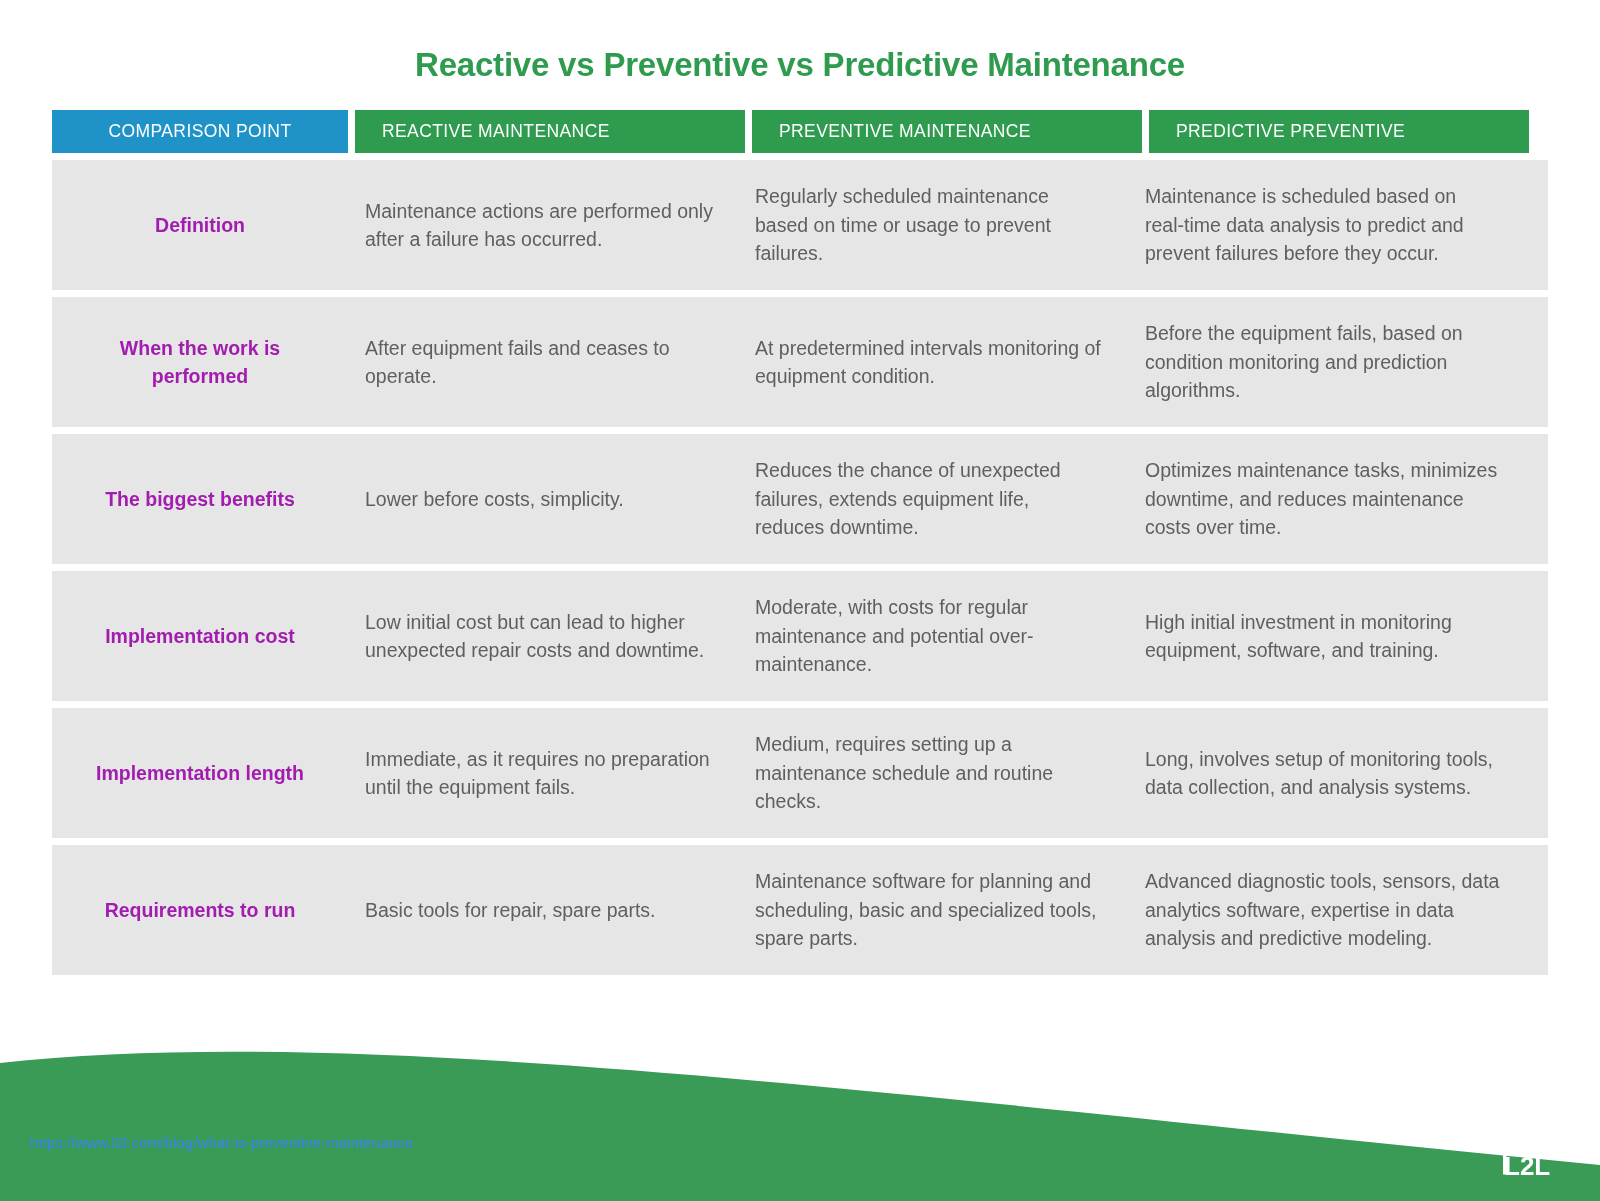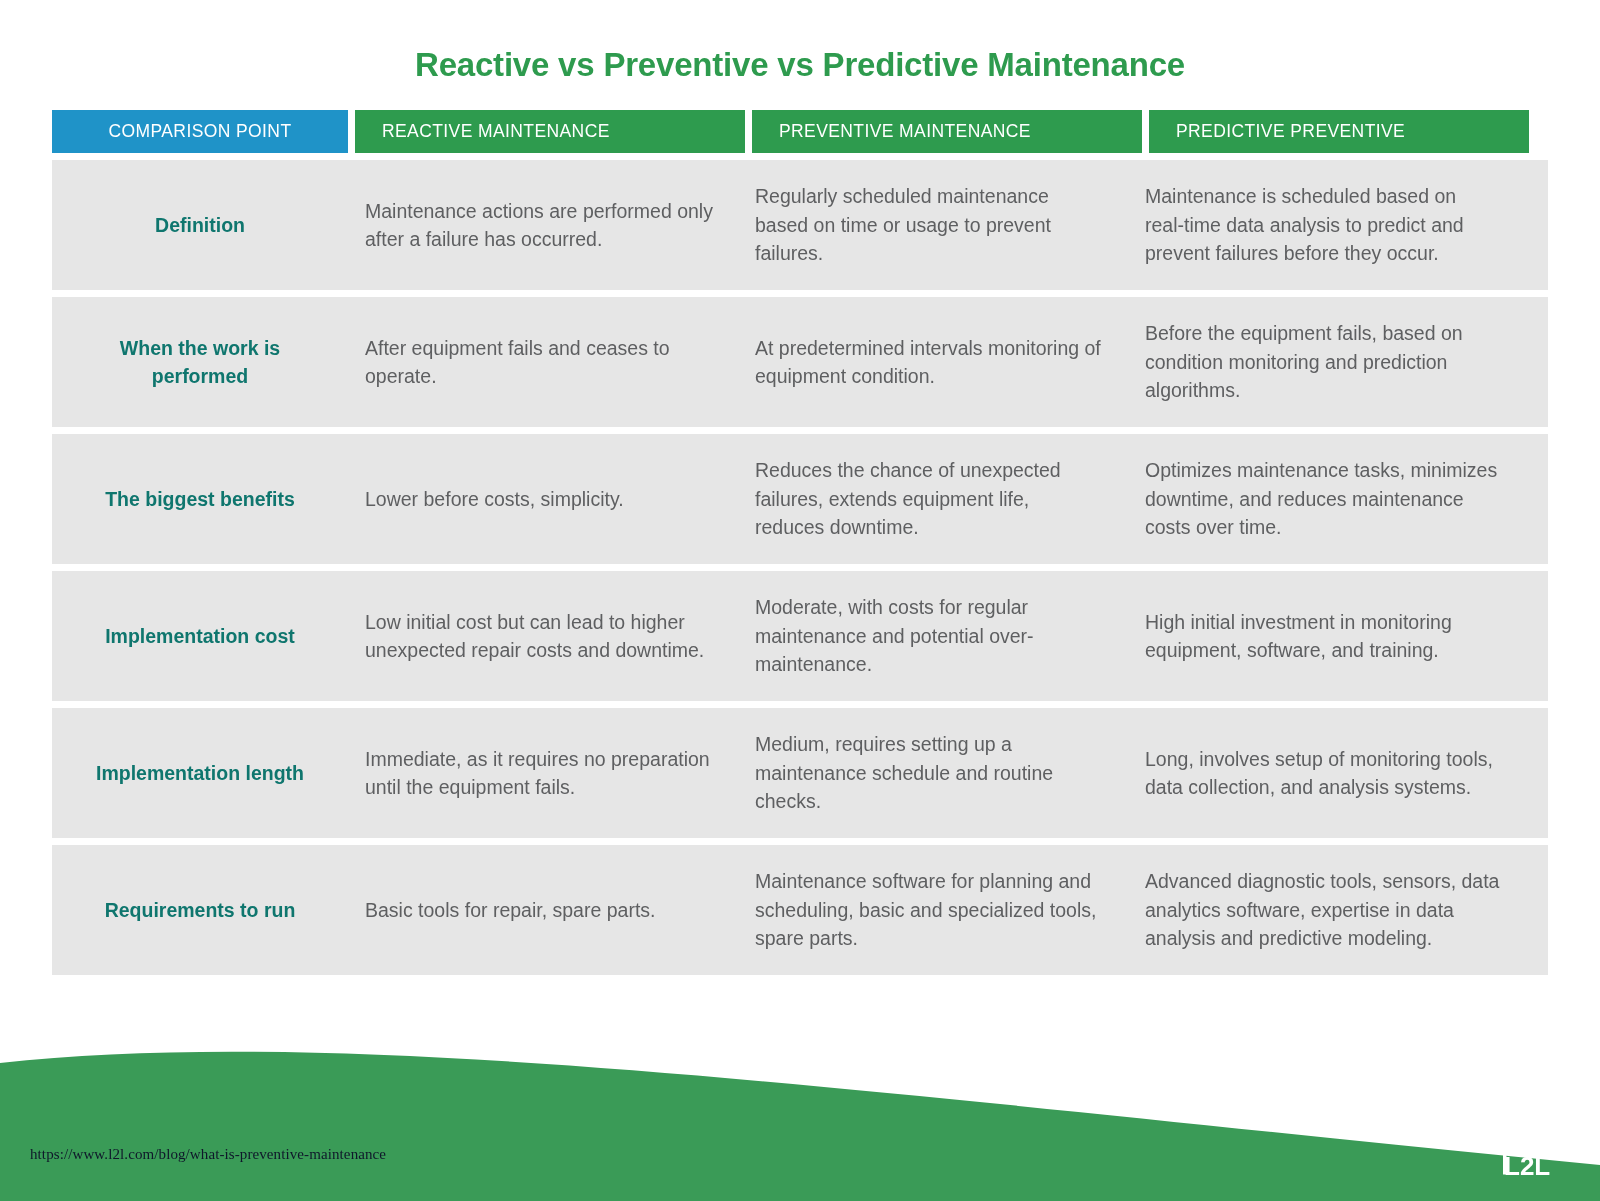--- a/index.html
+++ b/index.html
@@ -81,21 +81,21 @@
 
   .cell {
     box-sizing: border-box;
     font-size: 19.5px;
     line-height: 1.44;
     color: #555658;
   }
   .cell.label {
     text-align: center;
     font-weight: bold;
-    color: #0f766e;
+    color: #a21caf;
     padding: 10px 26px;
     font-size: 19.5px;
   }
   .cell.value {
     padding: 14px 22px 14px 17px;
     color: #5e5f61;
   }
 
   
   .row .col-1.value { padding-left: 17px; padding-right: 20px; }
@@ -114,25 +114,24 @@
     position: absolute;
     left: 0;
     bottom: 0;
     width: 1600px;
     height: 160px;
     display: block;
   }
   .footer-url {
     position: absolute;
     left: 30px;
-    bottom: 38px;
-    color: #0f172a;
+    bottom: 50px;
+    color: #3b82f6;
     font-size: 15px;
     letter-spacing: 0.1px;
-    font-family: Liberation Serif, serif;
   }
   .logo {
     position: absolute;
     right: 22px;
     bottom: 22px;
     width: 96px;
     height: 76px;
   }
 </style>
 </head>

